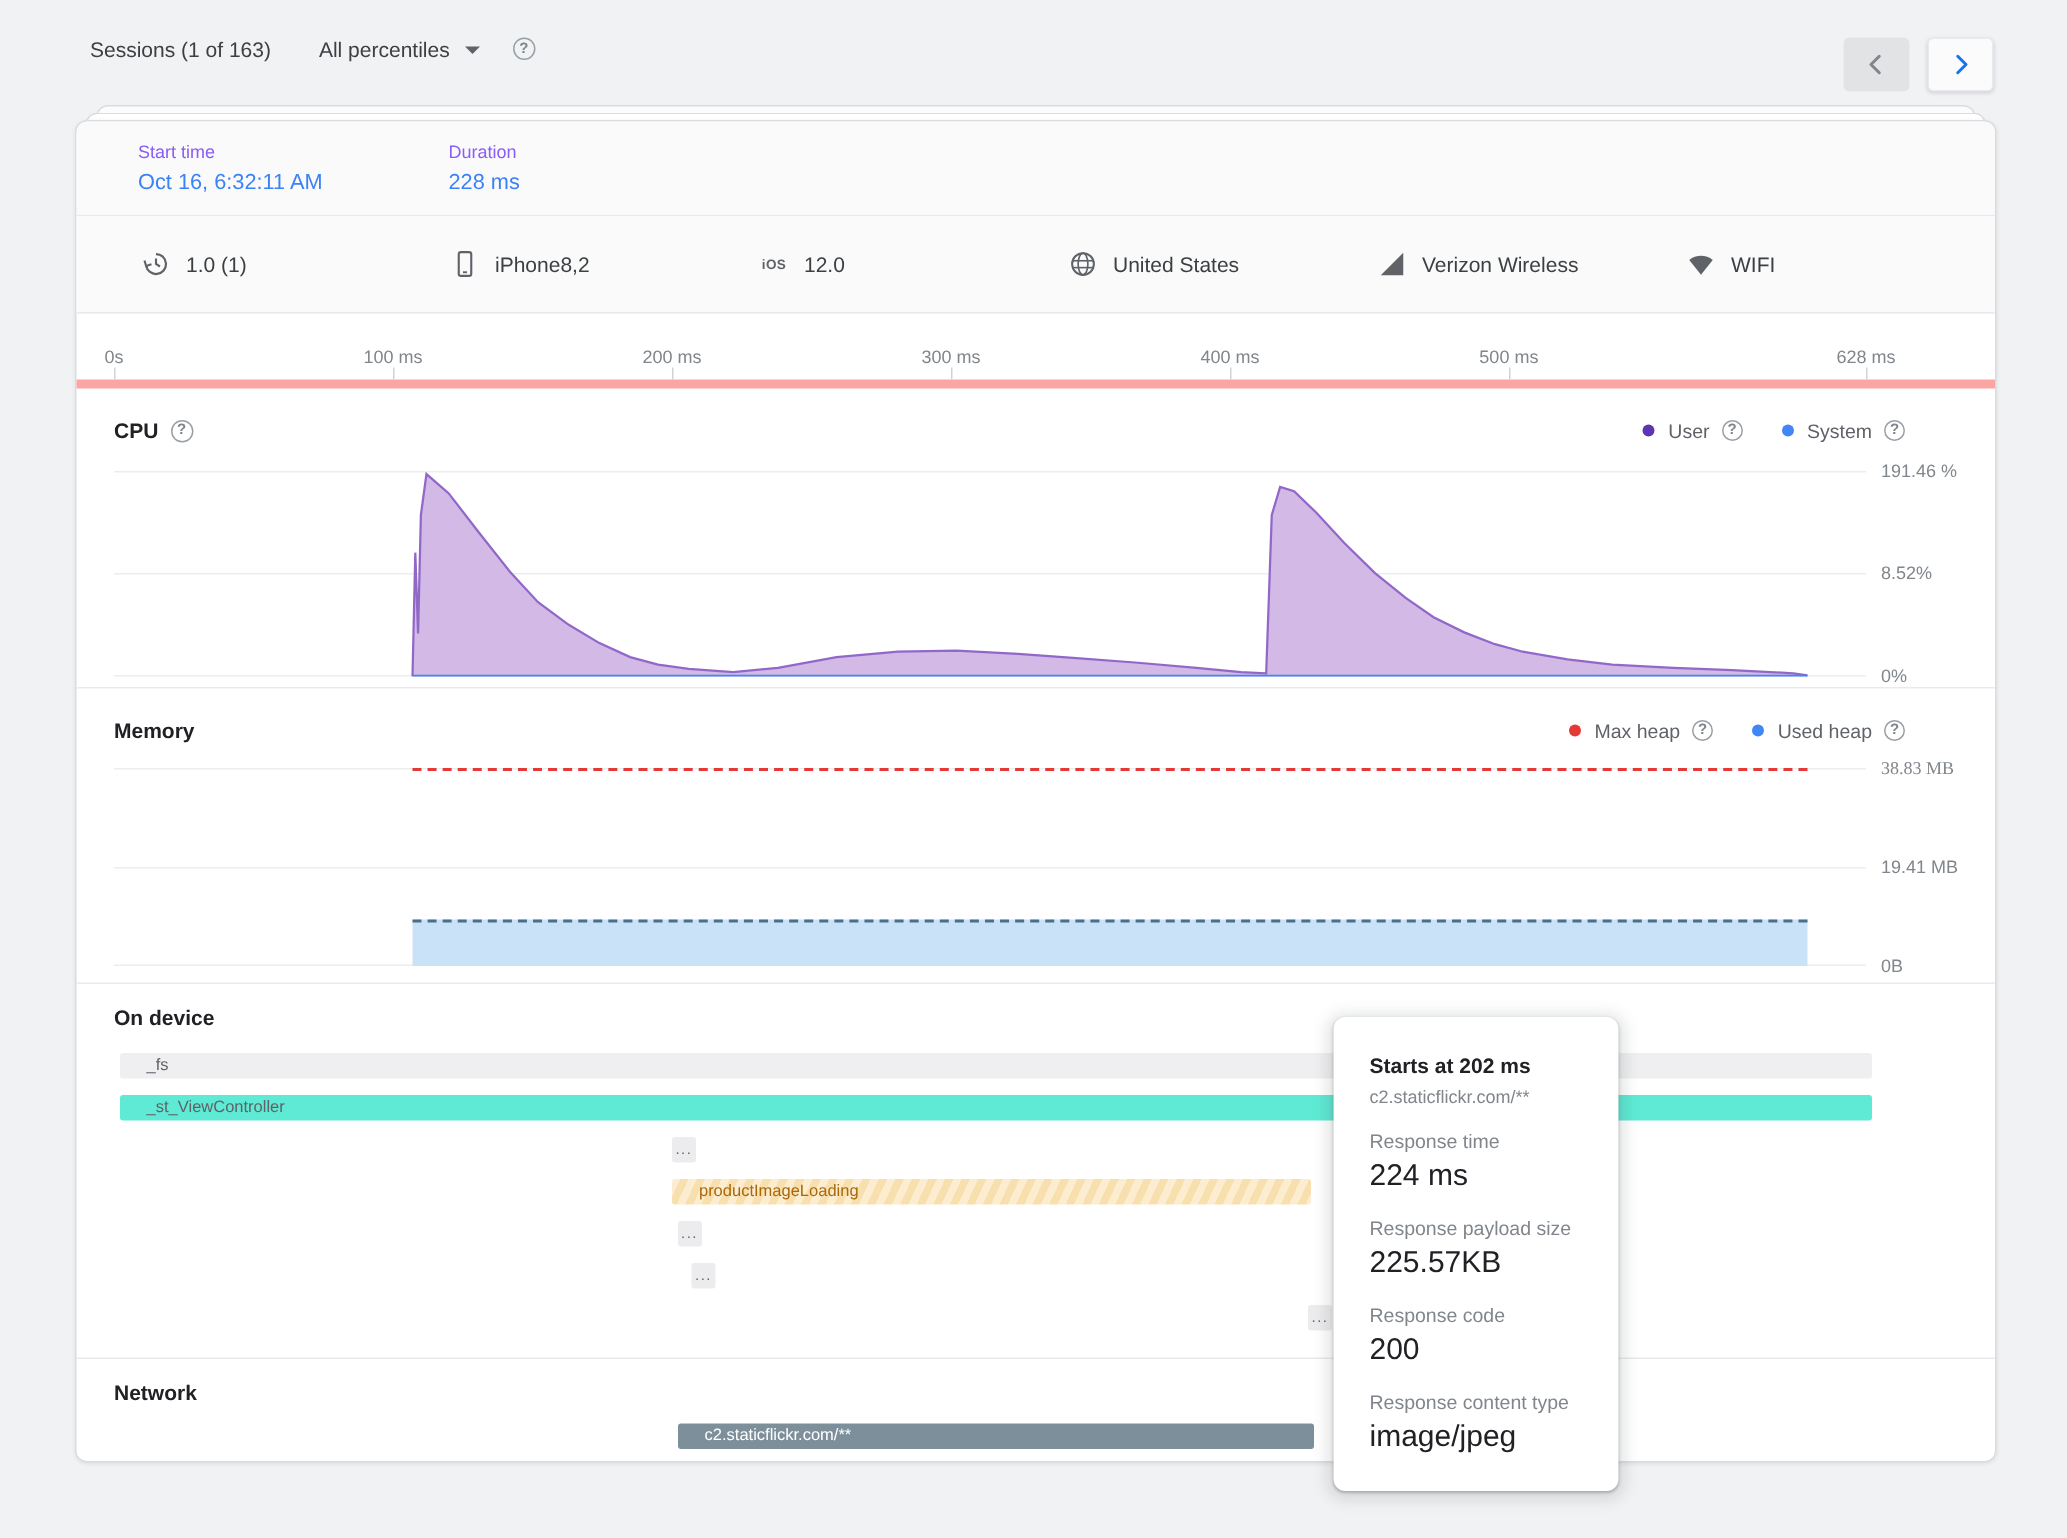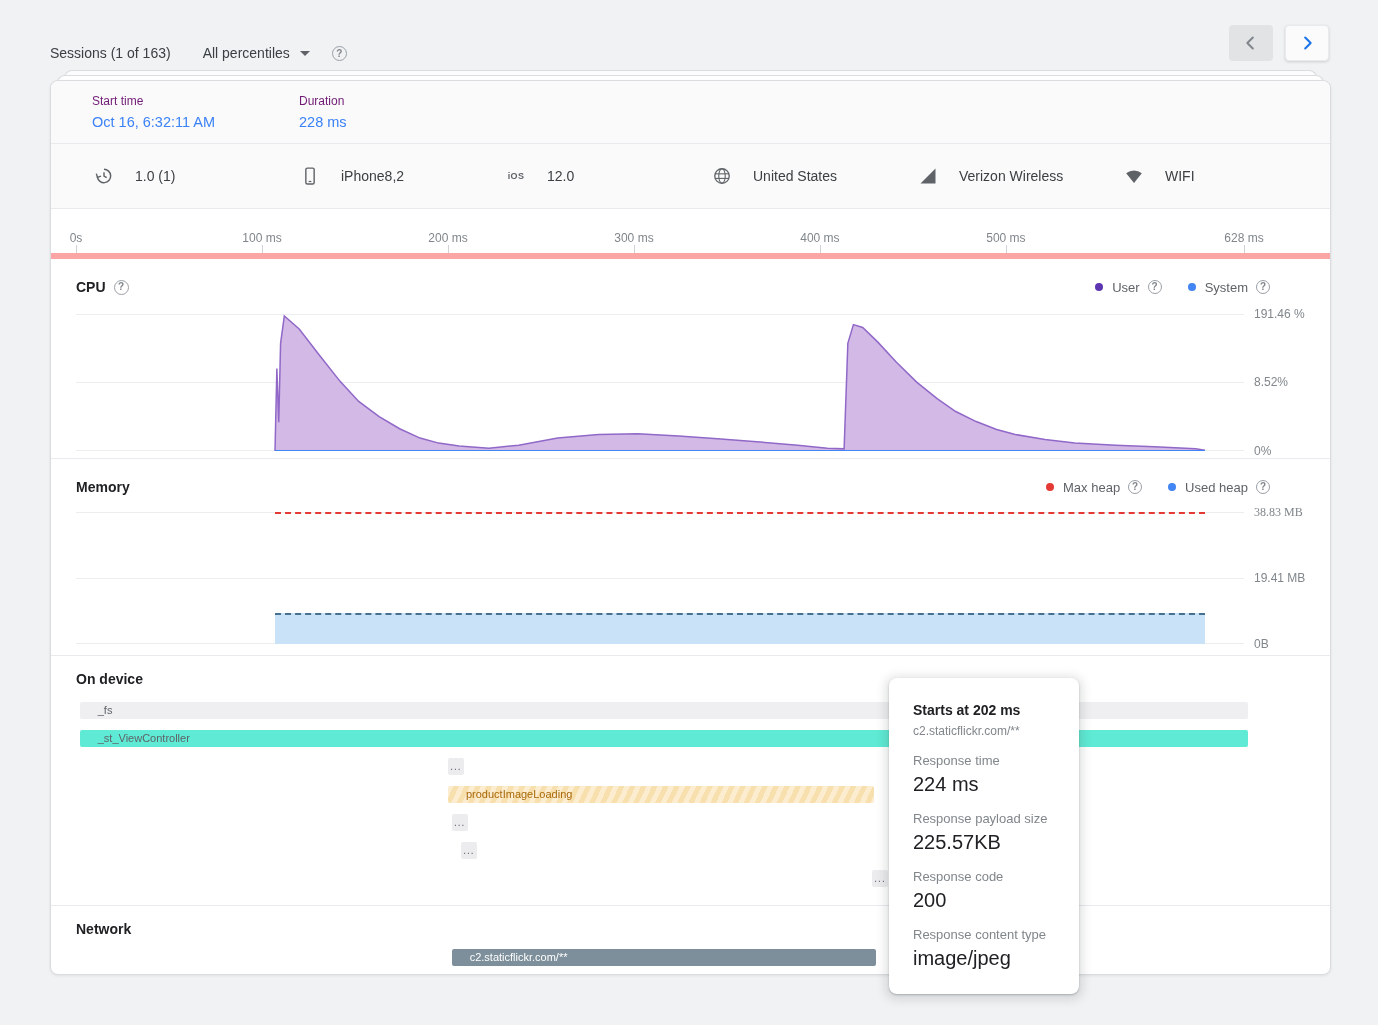--- a/index.html
+++ b/index.html
@@ -5,43 +5,43 @@
   *{box-sizing:border-box;margin:0;padding:0;}
   html,body{width:1378px;height:1025px;}
   body{
     background:#f1f2f4;
     font-family:"Liberation Sans",sans-serif;
     position:relative;
     overflow:hidden;
     color:#202124;
   }
   
-  .topbar{position:absolute;top:25px;left:0;right:0;height:36px;display:flex;align-items:flex-end;padding:0 49px 0 50px;}
+  .topbar{position:absolute;top:25px;left:10px;right:0;height:36px;display:flex;align-items:flex-start;padding:0 49px 0 50px;}
   .sessions-label{font-size:14px;color:#3c4043;}
   .percentiles{display:flex;align-items:center;margin-left:32px;cursor:pointer;font-size:14px;color:#3c4043;}
   .caret{width:0;height:0;border-left:5px solid transparent;border-right:5px solid transparent;border-top:5px solid #5f6368;margin-left:10px;}
   .help{display:inline-flex;align-items:center;justify-content:center;width:15px;height:15px;border:1.5px solid #9aa0a6;border-radius:50%;font-size:10px;line-height:1;color:#80868b;font-weight:bold;flex:none;}
   .tb-help{margin-left:22px;}
   .nav{margin-left:auto;display:flex;gap:12px;}
   .nav-btn{width:44px;height:36px;border-radius:4px;display:flex;align-items:center;justify-content:center;border:none;cursor:pointer;padding:0;}
   .nav-btn.prev{background:#e2e3e5;}
   .nav-btn.next{background:#fbfbfc;border:1px solid #e8eaed;box-shadow:0 1px 3px rgba(0,0,0,.15);}
   
   .stack{position:absolute;background:#fcfcfd;border:1px solid #dadce0;border-bottom:none;border-radius:8px 8px 0 0;}
   .stack.s2{top:70px;left:64px;right:61px;height:14px;}
   .stack.s1{top:75px;left:57px;right:54px;height:14px;background:#fff;}
   .card{position:absolute;top:80px;left:50px;right:47px;bottom:50px;background:#fff;border:1px solid #dadce0;border-radius:8px;box-shadow:0 1px 3px rgba(0,0,0,.08);}
   
   .sec-summary{height:63px;background:#fafafa;border-bottom:1px solid #e8eaed;display:flex;padding:13px 0 0 41px;border-radius:8px 8px 0 0;}
   .sum-col{width:207px;}
-  .sum-label{font-size:12px;color:#701a75;margin-bottom:6px;}
+  .sum-label{font-size:12px;color:#8b5cf6;margin-bottom:6px;}
   .sum-value{font-size:14.5px;color:#3b82f6;}
   
   .sec-attrs{height:65px;background:#fafafa;border-bottom:1px solid #e8eaed;display:flex;align-items:center;padding-left:43px;}
-  .attr-item{display:flex;align-items:center;width:207px;gap:11px;}
+  .attr-item{display:flex;align-items:center;width:207px;}
   .attr-icon{width:20px;height:20px;margin-right:10px;color:#5f6368;display:inline-flex;align-items:center;justify-content:center;}
   .attr-icon svg{width:20px;height:20px;display:block;}
   .attr-icon.os-txt{font-size:9px;color:#5f6368;font-weight:bold;letter-spacing:.3px;}
   .attr-label{font-size:14px;color:#3c4043;white-space:nowrap;}
   
   .sec-ruler{height:50px;position:relative;border-bottom:6px solid #fca5a5;}
   .ruler-inner{position:absolute;left:25px;right:86px;top:0;bottom:0;}
   .tick-label{position:absolute;top:22px;transform:translateX(-50%);font-size:12px;color:#80868b;white-space:nowrap;}
   .tick-mark{position:absolute;bottom:0;width:1px;height:8px;background:#cfd3d7;}
   

